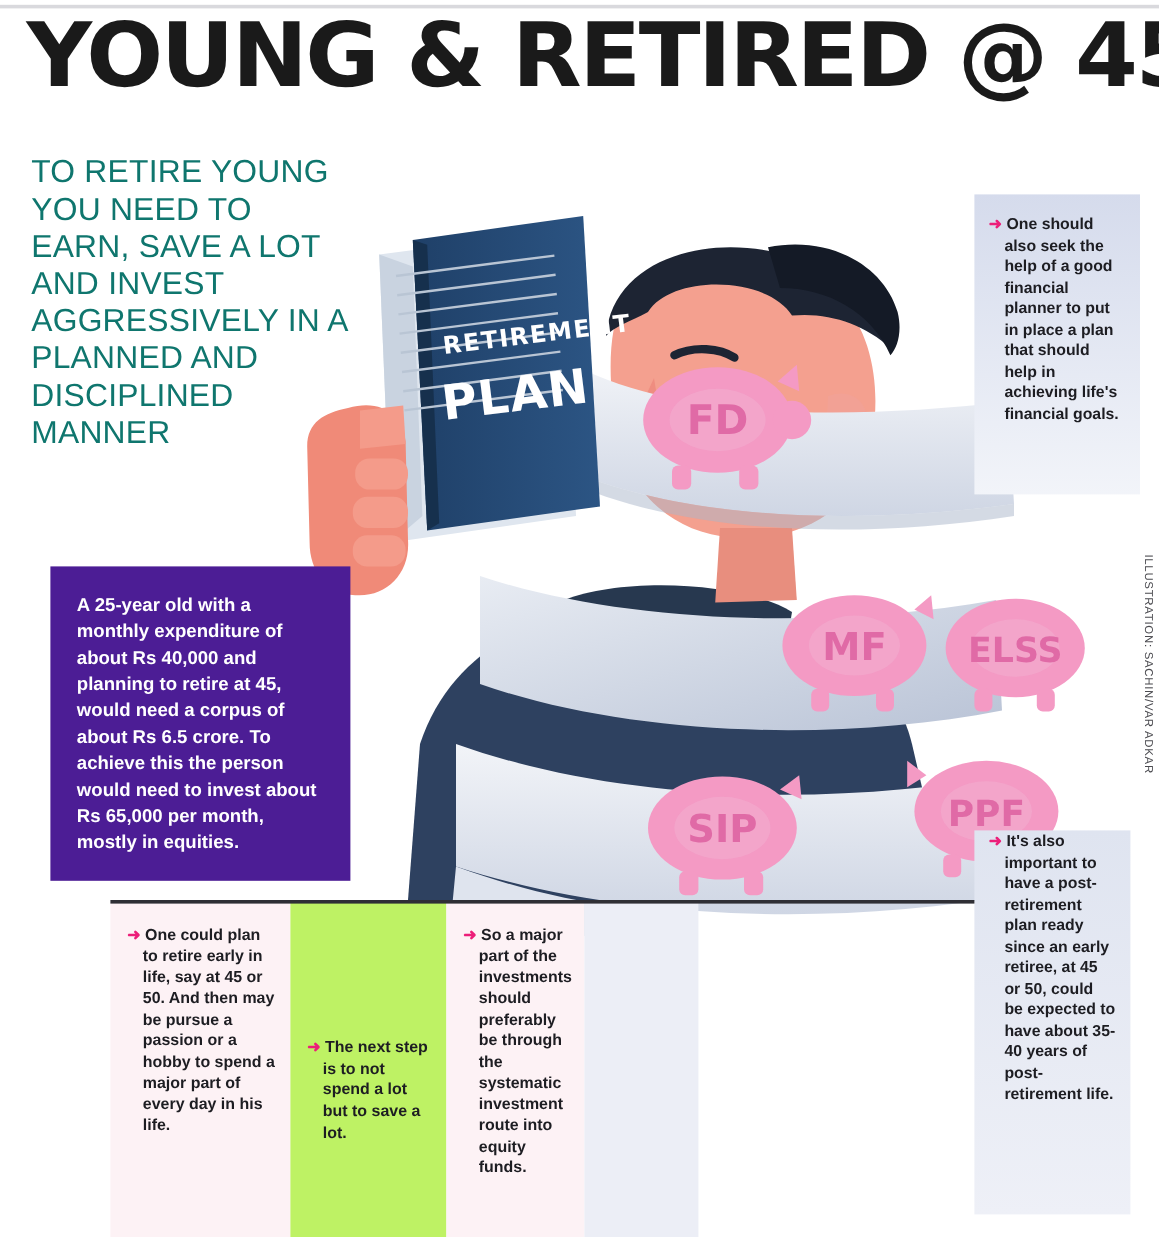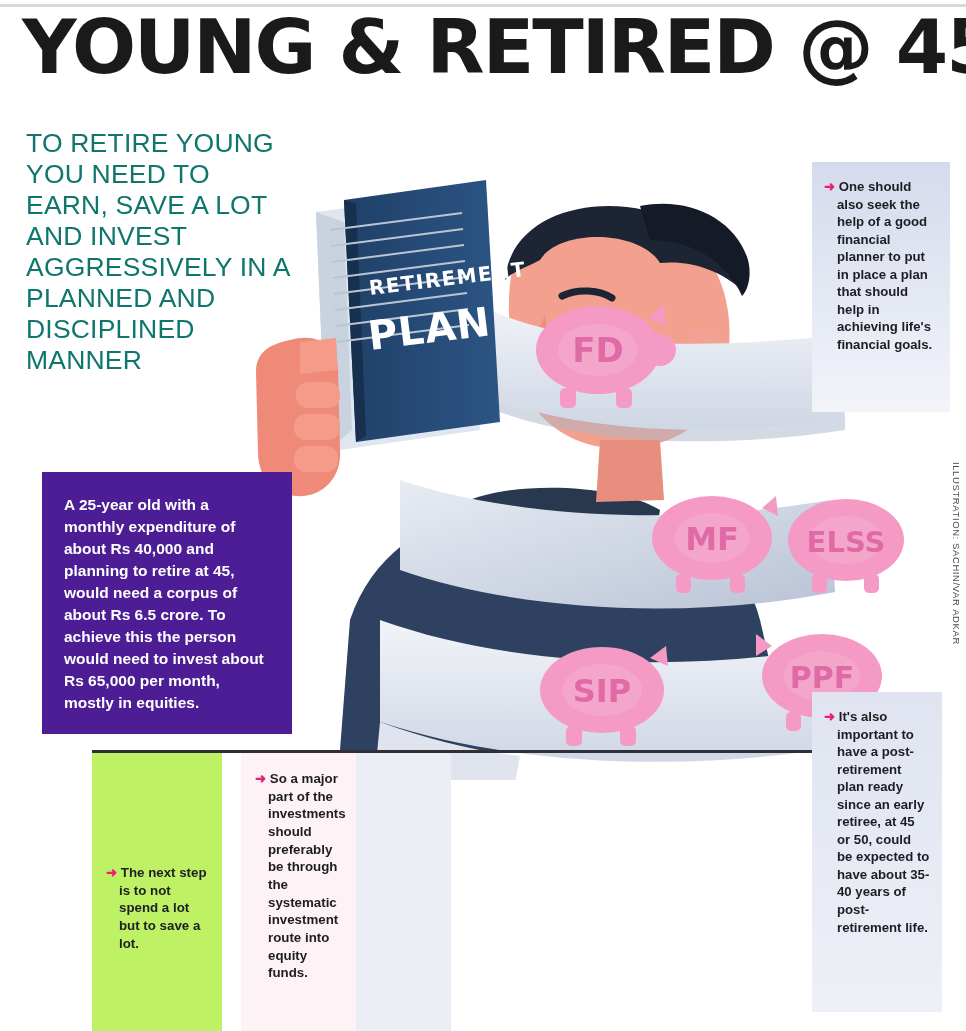--- a/index.html
+++ b/index.html
@@ -66,39 +66,39 @@
   
   .right-top{
     position:absolute;left:812px;top:162px;width:138px;height:250px;
     background:linear-gradient(180deg,#d5dbec 0%,#e6eaf4 60%,#f2f4f9 100%);
     box-sizing:border-box;padding:16px 12px 12px 12px;
     z-index:6;
   }
   .right-bottom{
     position:absolute;left:812px;top:692px;width:130px;height:320px;
     background:linear-gradient(180deg,#dfe4f0 0%,#eef0f7 100%);
-    box-sizing:border-box;padding:16px 12px 12px 12px;
+    box-sizing:border-box;padding:0 12px 12px 12px;
     z-index:6;
   }
 
   
   .strip{
     position:absolute;left:92px;top:752px;width:720px;height:279px;
     display:flex;z-index:5;
   }
   .col{
     box-sizing:border-box;
     padding:18px 12px 12px 14px;
     position:relative;
   }
   .col.c1{width:150px;background:#fdf2f5;}
   .col.c2{width:115px;background:#eceef6;}
   .col.c3{width:130px;background:#bef264;}
   .col.c4{width:115px;background:#eceef6;}
-  .col.c5{width:115px;background:#fdf2f5;margin-left:19px;}
+  .col.c5{width:115px;background:#fdf2f5;}
   .col.c6{width:95px;background:#eceef6;}
   .strip-top-rule{
     position:absolute;left:92px;top:750px;width:720px;height:3px;background:#2f2f35;z-index:6;
   }
 
   .bullet{
     font-weight:bold;font-size:13.3px;line-height:1.33;color:#1d1d22;
     margin:0 0 12px 0;
     text-indent:-13px;padding-left:13px;
   }
@@ -254,20 +254,25 @@
 
   <div class="right-bottom">
     <p class="bullet">
       <span class="arrow">➜ </span><span>It's also important to have a post-retirement plan ready since an early retiree, at 45 or 50, could be expected to have about 35-40 years of post-retirement life.</span>
     </p>
   </div>
 
   <div class="strip-top-rule"></div>
   <div class="strip">
 
+    <div class="col c1">
+      <p class="bullet">
+        <span class="arrow">➜ </span><span>One could plan to retire early in life, say at 45 or 50. And then may be pursue a passion or a hobby to spend a major part of every day in his life.</span>
+      </p>
+    </div>
 
 
     <div class="col c3">
       <p class="bullet" style="margin-top:94px">
         <span class="arrow">➜ </span><span>The next step is to not spend a lot but to save a lot.</span>
       </p>
     </div>
 
 
     <div class="col c5">

